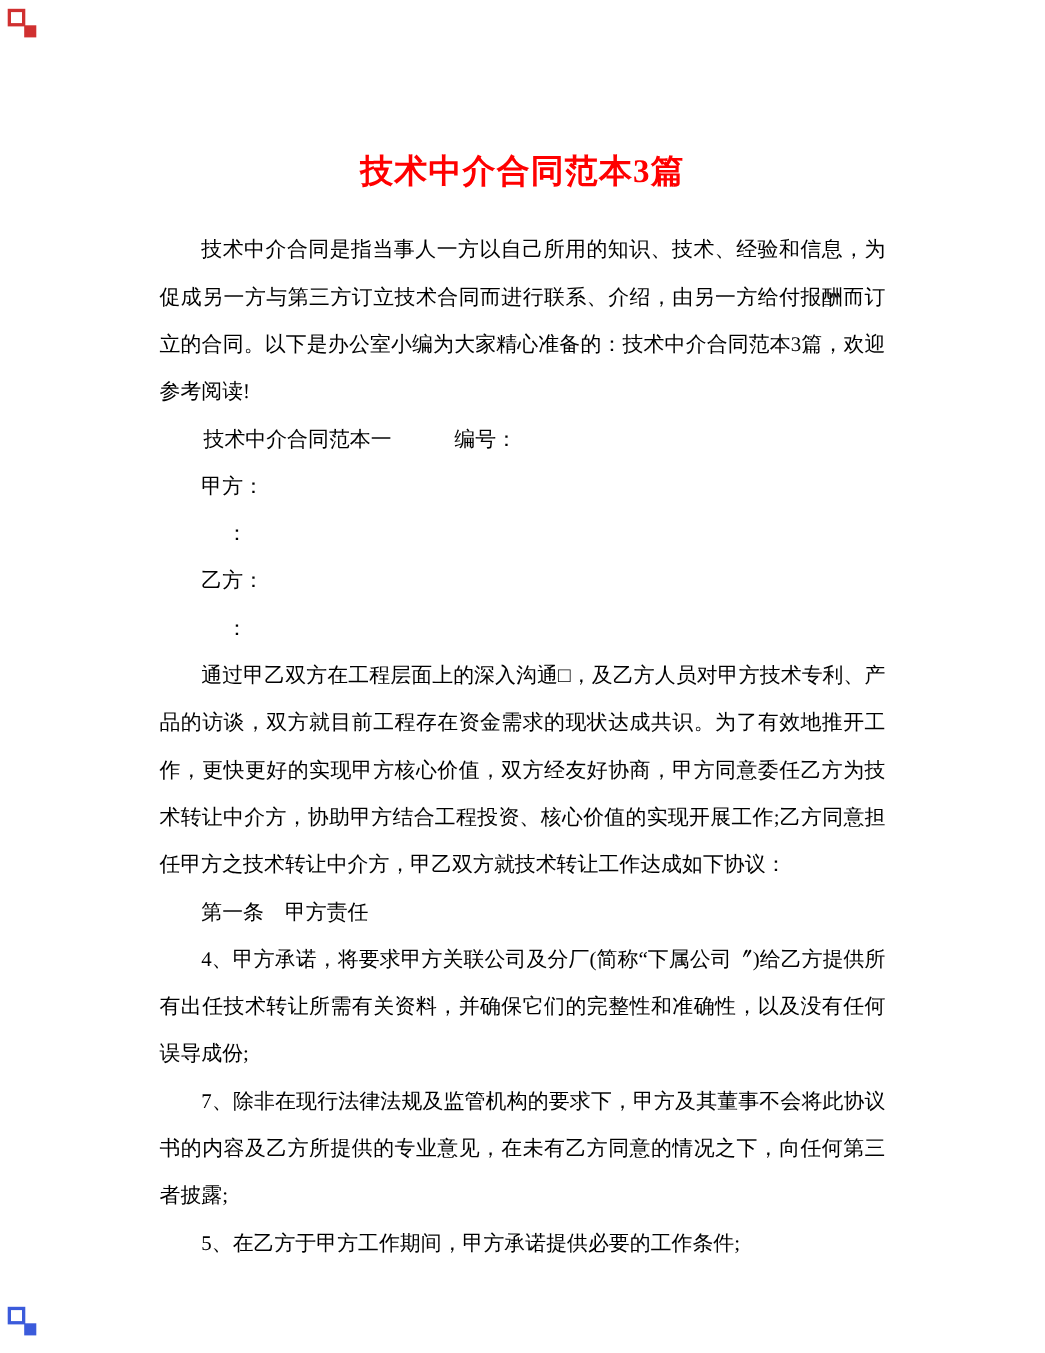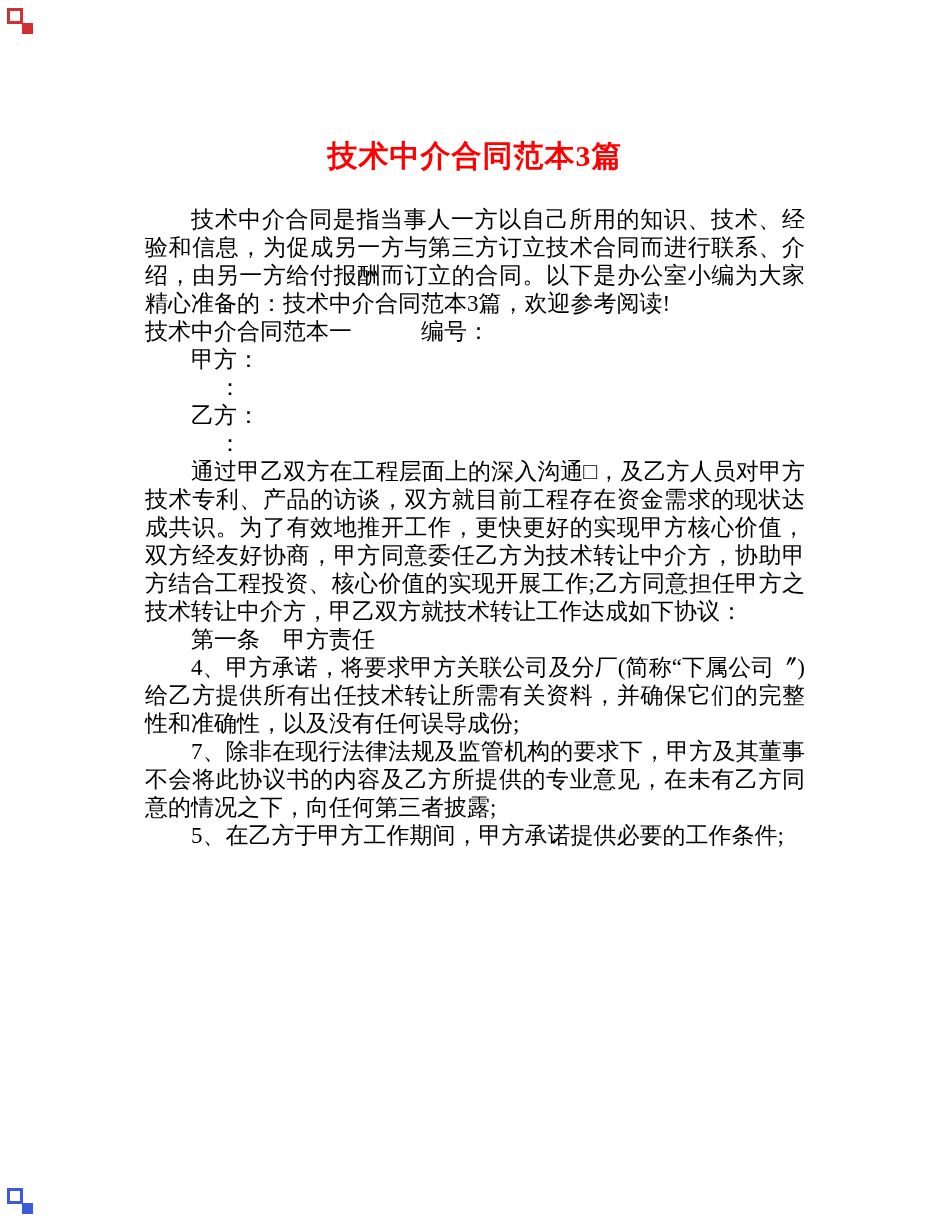--- a/index.html
+++ b/index.html
@@ -32,27 +32,27 @@
     font-size: 30px;
     font-weight: bold;
     color: #ff0000;
     text-align: center;
     margin: 0 0 30px 0;
     letter-spacing: 1px;
     line-height: 40px;
   }
   .doc-body p {
     margin: 0;
-    font-size: 23px;
-    line-height: 28px;
+    font-size: 19px;
+    line-height: 43px;
     text-align: justify;
     word-break: break-all;
   }
   p.indent { text-indent: 2em; }
-  p.flush  { text-indent: 0; }
+  p.flush  { text-indent: 0; margin-left: 40px; }
   p.colon  { text-indent: 3.2em; }
 
   
   .deco {
     position: absolute;
     width: 34px;
     height: 34px;
   }
   .deco-top { left: 7px; top: 8px; }
   .deco-bottom { left: 7px; top: 1188px; }

